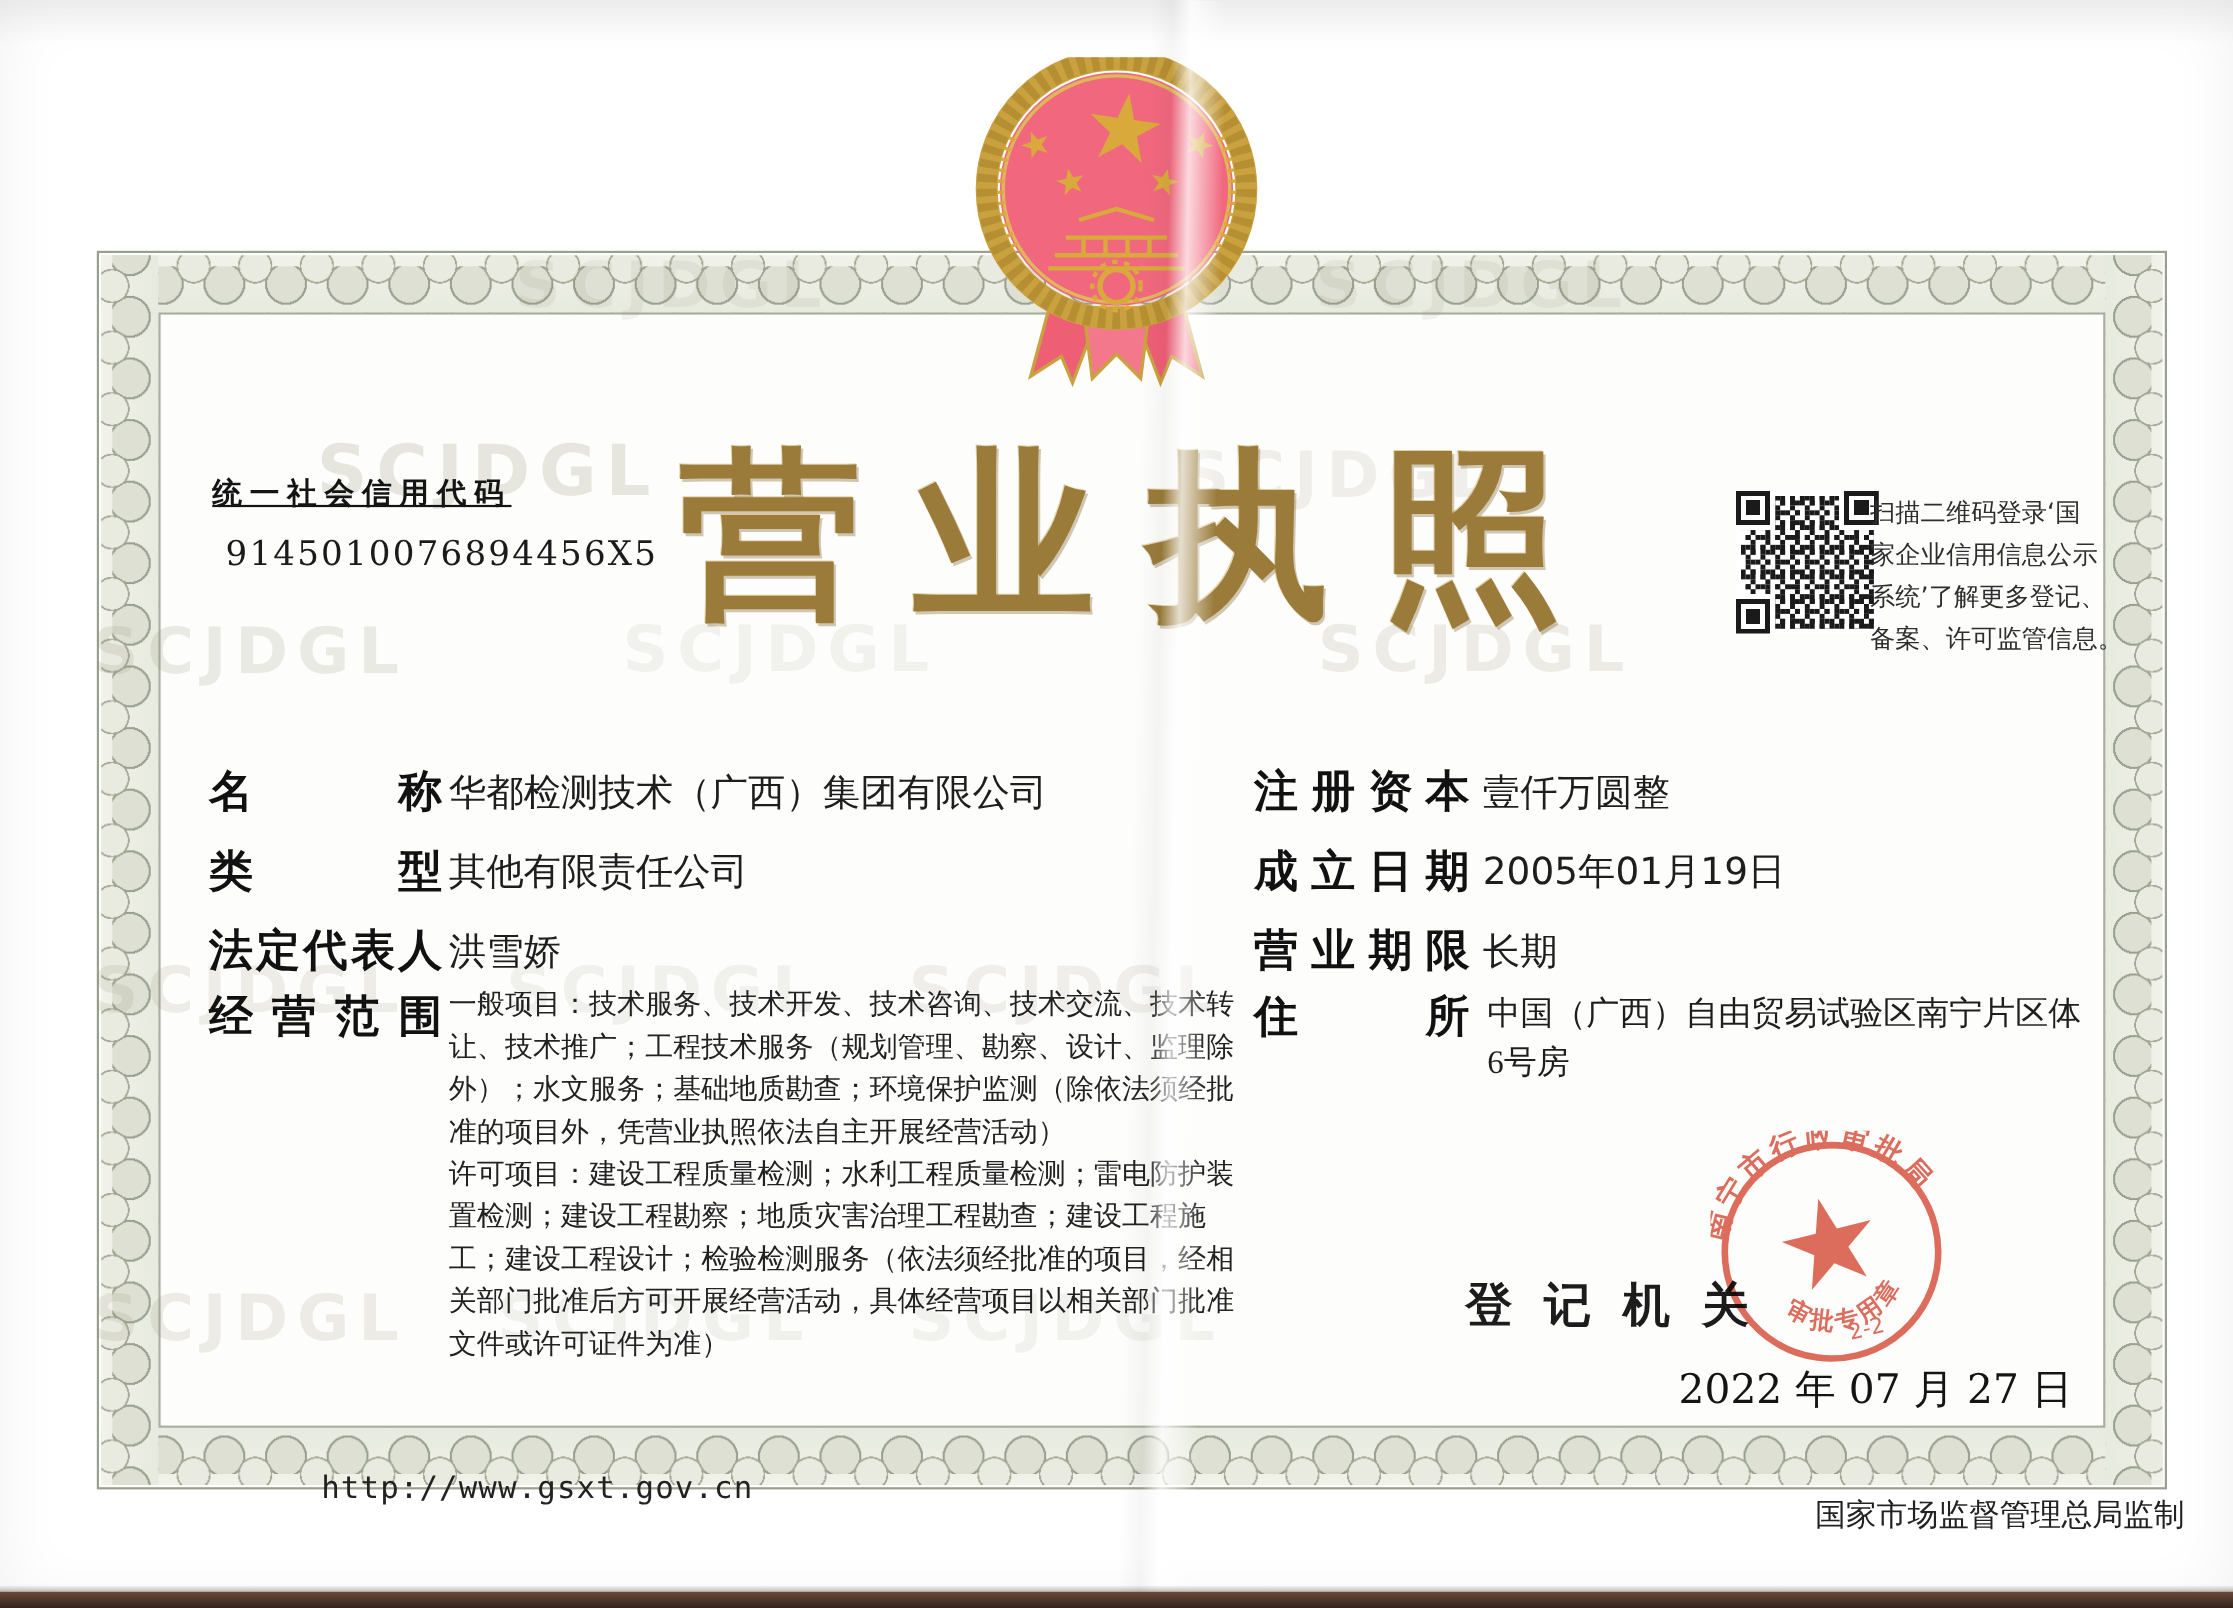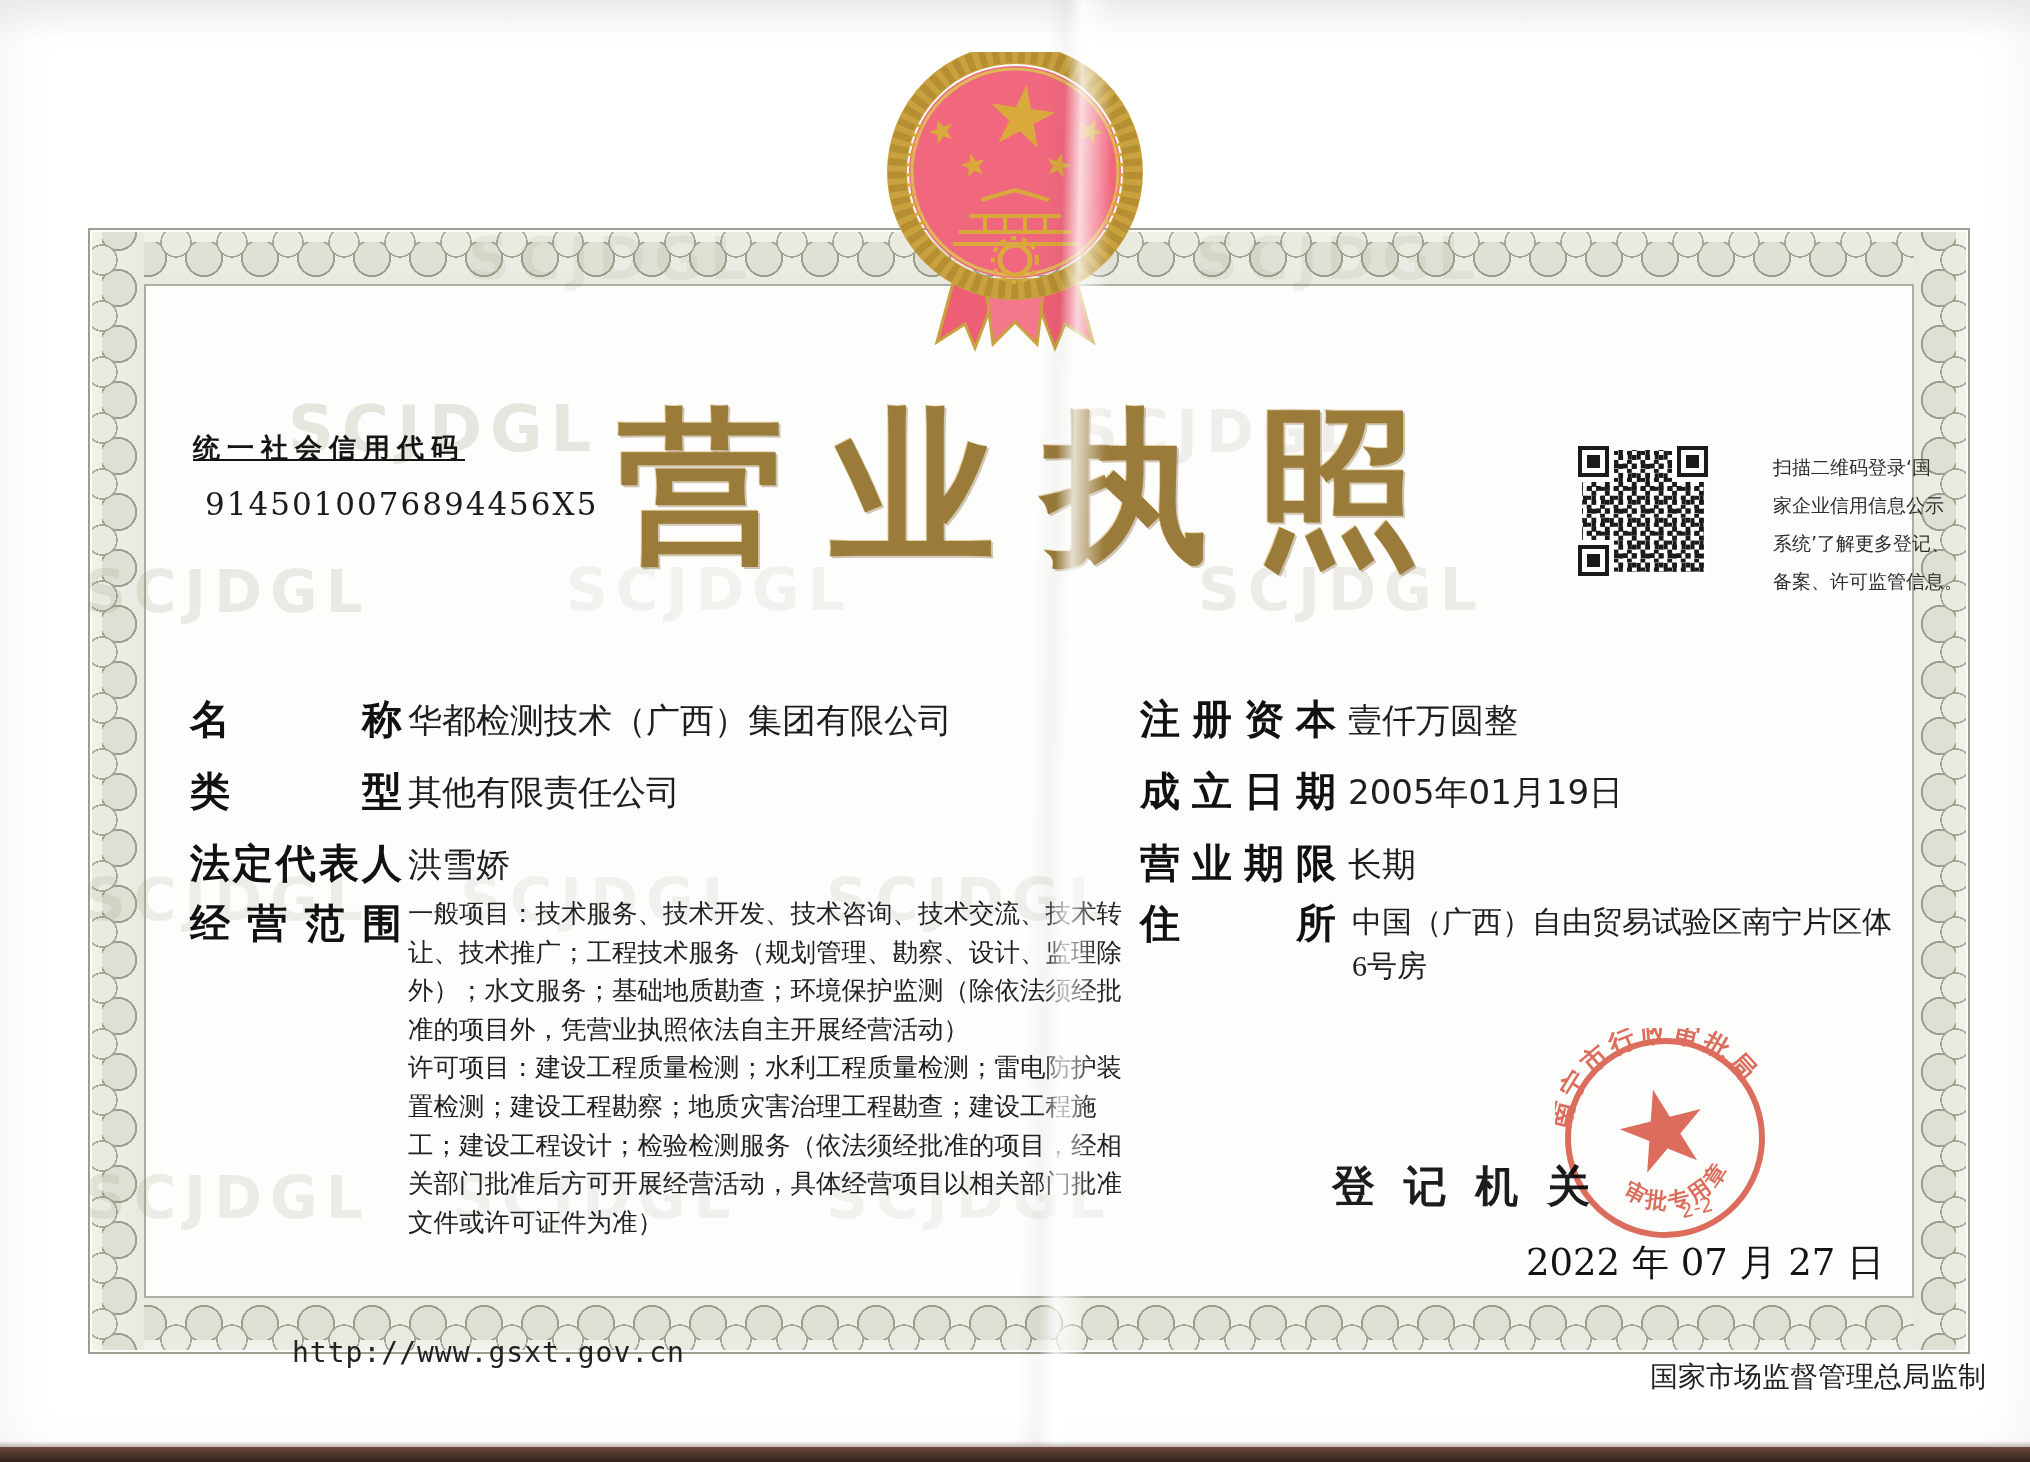--- a/index.html
+++ b/index.html
@@ -41,21 +41,21 @@
 
   
   .cc-label{left:193px;top:430px;font-size:27px;font-weight:bold;letter-spacing:7px;color:#141414;text-decoration:underline;}
   .cc-code{left:205px;top:486px;font-size:31px;letter-spacing:2px;font-family:"DejaVu Serif","Liberation Serif",serif;color:#1b1b1b;}
   .title-row{left:618px;top:398px;width:802px;display:flex;justify-content:space-between;}
   .title-row span{font-size:165px;line-height:178px;font-weight:bold;color:#9a7b3a;
     text-shadow:2px 2px 0 rgba(122,94,40,.35), -1px -1px 0 rgba(214,183,112,.6);}
 
   
   .qr{left:1578px;top:446px;width:130px;height:130px;}
-  .qr-caption{left:1773px;top:448px;width:176px;font-size:19px;line-height:38px;color:#2e2e2e;}
+  .qr-caption{left:1700px;top:448px;width:176px;font-size:23px;line-height:38px;color:#2e2e2e;}
 
   
   .lab{position:absolute;font-size:40px;font-weight:bold;color:#111;
        text-align:justify;text-align-last:justify;-moz-text-align-last:justify;}
   .lab-l{left:190px;width:212px;}
   .lab-r{left:1140px;width:196px;}
   .val{position:absolute;font-size:34px;color:#1e1e1e;text-align:right;}
   .val-l{left:408px;}
   .val-r{left:1348px;}
   .scope{left:408px;top:894px;width:730px;font-size:25.5px;line-height:38.6px;color:#222;}

